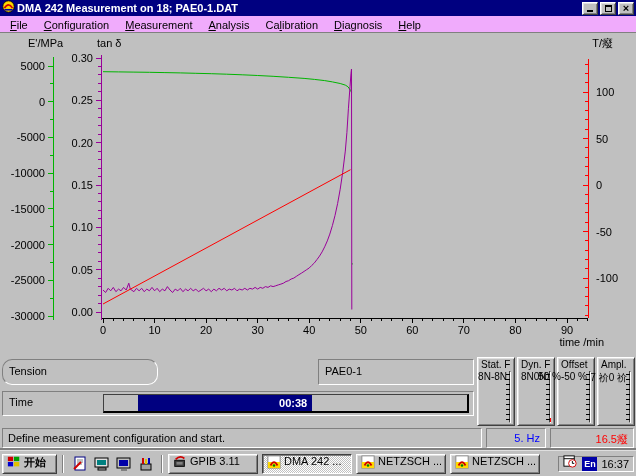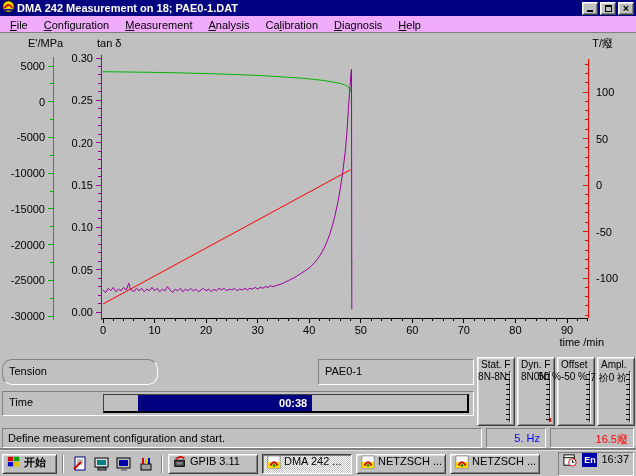--- a/index.html
+++ b/index.html
@@ -72,21 +72,21 @@
     white-space:nowrap;overflow:hidden;}
   #start-btn{width:55px;font-weight:bold;}
   .tb-sep{width:2px;height:18px;border-left:1px solid #808080;border-right:1px solid #ffffff;margin:0 2px;}
   #quick-launch{display:flex;gap:5px;align-items:center;padding:0 2px;}
   .ql{width:17px;height:17px;display:flex;align-items:center;justify-content:center;}
   .task-btn{width:90px;}
   .task-btn .tlabel{overflow:hidden;white-space:nowrap;}
   .task-btn.active{border-color:#404040 #ffffff #ffffff #404040;
     box-shadow:inset 1px 1px 0 #808080;
     background:repeating-conic-gradient(#ffffff 0% 25%, #c0c0c0 0% 50%) 0 0/2px 2px;}
-  #tray{height:24px;margin-left:auto;display:flex;align-items:flex-start;gap:4px;padding:0 4px;
+  #tray{height:16px;margin-left:auto;display:flex;align-items:center;gap:4px;padding:0 4px;
     border:1px solid;border-color:#808080 #fff #fff #808080;}
   .en-badge{width:15px;height:14px;background:#0000a8;color:#fff;font-size:9px;font-weight:bold;
     display:flex;align-items:center;justify-content:center;}
   #tray-time{font-size:11px;}
   svg text{font-family:"Liberation Sans",sans-serif;}
 </style>
 </head>
 <body>
 
 <div id="screen">

